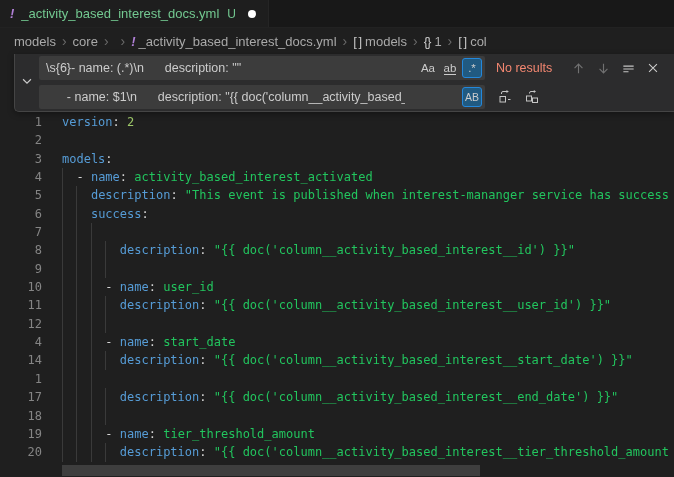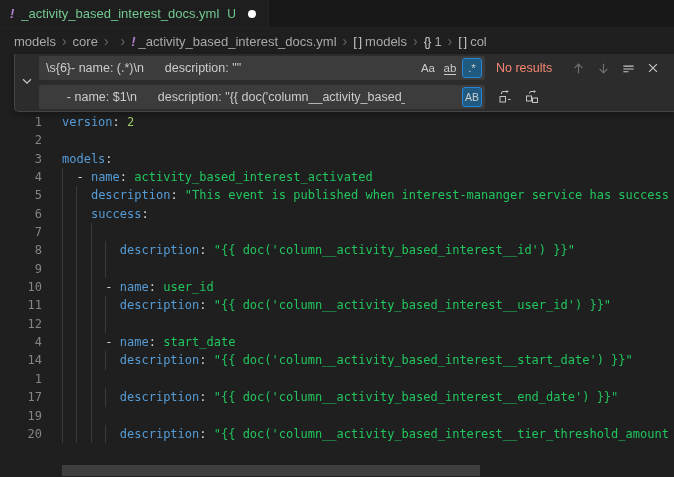--- a/index.html
+++ b/index.html
@@ -122,21 +122,22 @@
         <div class="code-line"><span class="guide" style="left: 62px;"></span><span class="guide" style="left: 76.44px;"></span><span class="guide" style="left: 90.88px;"></span><span class="gutter-num">7</span></div>
         <div class="code-line"><span class="guide" style="left: 62px;"></span><span class="guide" style="left: 76.44px;"></span><span class="guide" style="left: 90.88px;"></span><span class="guide" style="left: 105.32px;"></span><span class="gutter-num">8</span><span class="code-text">        <span class="tk-key">description</span><span class="tk-punc">:</span><span class="tk-str"> "{{ doc('column__activity_based_interest__id') }}"</span></span></div>
         <div class="code-line"><span class="guide" style="left: 62px;"></span><span class="guide" style="left: 76.44px;"></span><span class="guide" style="left: 90.88px;"></span><span class="guide" style="left: 105.32px;"></span><span class="gutter-num">9</span><span class="code-text"></span></div>
         <div class="code-line"><span class="guide" style="left: 62px;"></span><span class="guide" style="left: 76.44px;"></span><span class="guide" style="left: 90.88px;"></span><span class="gutter-num">10</span><span class="code-text">      <span class="tk-punc">- </span><span class="tk-key">name</span><span class="tk-punc">:</span><span class="tk-str"> user_id</span></span></div>
         <div class="code-line"><span class="guide" style="left: 62px;"></span><span class="guide" style="left: 76.44px;"></span><span class="guide" style="left: 90.88px;"></span><span class="guide" style="left: 105.32px;"></span><span class="gutter-num">11</span><span class="code-text">        <span class="tk-key">description</span><span class="tk-punc">:</span><span class="tk-str"> "{{ doc('column__activity_based_interest__user_id') }}"</span></span></div>
         <div class="code-line"><span class="guide" style="left: 62px;"></span><span class="guide" style="left: 76.44px;"></span><span class="guide" style="left: 90.88px;"></span><span class="guide" style="left: 105.32px;"></span><span class="gutter-num">12</span><span class="code-text"></span></div>
         <div class="code-line"><span class="guide" style="left: 62px;"></span><span class="guide" style="left: 76.44px;"></span><span class="guide" style="left: 90.88px;"></span><span class="gutter-num">4</span><span class="code-text">      <span class="tk-punc">- </span><span class="tk-key">name</span><span class="tk-punc">:</span><span class="tk-str"> start_date</span></span></div>
         <div class="code-line"><span class="guide" style="left: 62px;"></span><span class="guide" style="left: 76.44px;"></span><span class="guide" style="left: 90.88px;"></span><span class="guide" style="left: 105.32px;"></span><span class="gutter-num">14</span><span class="code-text">        <span class="tk-key">description</span><span class="tk-punc">:</span><span class="tk-str"> "{{ doc('column__activity_based_interest__start_date') }}"</span></span></div>
         <div class="code-line"><span class="guide" style="left: 62px;"></span><span class="guide" style="left: 76.44px;"></span><span class="guide" style="left: 90.88px;"></span><span class="gutter-num">1</span></div>
         <div class="code-line"><span class="guide" style="left: 62px;"></span><span class="guide" style="left: 76.44px;"></span><span class="guide" style="left: 90.88px;"></span><span class="guide" style="left: 105.32px;"></span><span class="gutter-num">17</span><span class="code-text">        <span class="tk-key">description</span><span class="tk-punc">:</span><span class="tk-str"> "{{ doc('column__activity_based_interest__end_date') }}"</span></span></div>
-        <div class="code-line"><span class="guide" style="left: 62px;"></span><span class="guide" style="left: 76.44px;"></span><span class="guide" style="left: 90.88px;"></span><span class="gutter-num">19</span></div>
+        <div class="code-line"><span class="guide" style="left: 62px;"></span><span class="guide" style="left: 76.44px;"></span><span class="guide" style="left: 90.88px;"></span><span class="guide" style="left: 105.32px;"></span><span class="gutter-num">18</span><span class="code-text"></span></div>
+        <div class="code-line"><span class="guide" style="left: 62px;"></span><span class="guide" style="left: 76.44px;"></span><span class="guide" style="left: 90.88px;"></span><span class="gutter-num">19</span><span class="code-text">      <span class="tk-punc">- </span><span class="tk-key">name</span><span class="tk-punc">:</span><span class="tk-str"> tier_threshold_amount</span></span></div>
         <div class="code-line"><span class="guide" style="left: 62px;"></span><span class="guide" style="left: 76.44px;"></span><span class="guide" style="left: 90.88px;"></span><span class="guide" style="left: 105.32px;"></span><span class="gutter-num">20</span><span class="code-text">        <span class="tk-key">description</span><span class="tk-punc">:</span><span class="tk-str"> "{{ doc('column__activity_based_interest__tier_threshold_amount</span></span></div>
       </div>
     <div class="hscrollbar"></div>
   </div>
 
   <div class="find-widget">
     <div class="toggle-col">
       <span>
         <svg width="14" height="14" viewBox="0 0 16 16">
             <path d="M3.5 6l4.5 4.5L12.5 6" stroke="#cccccc" stroke-width="1.3" fill="none"></path>

